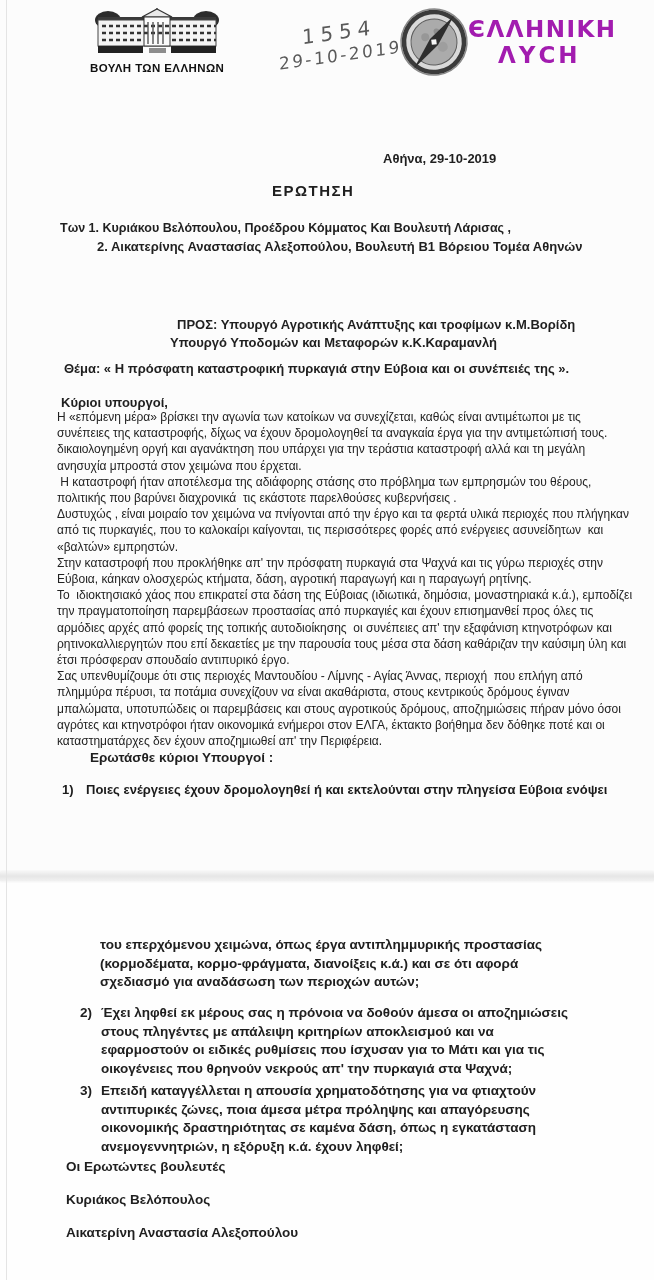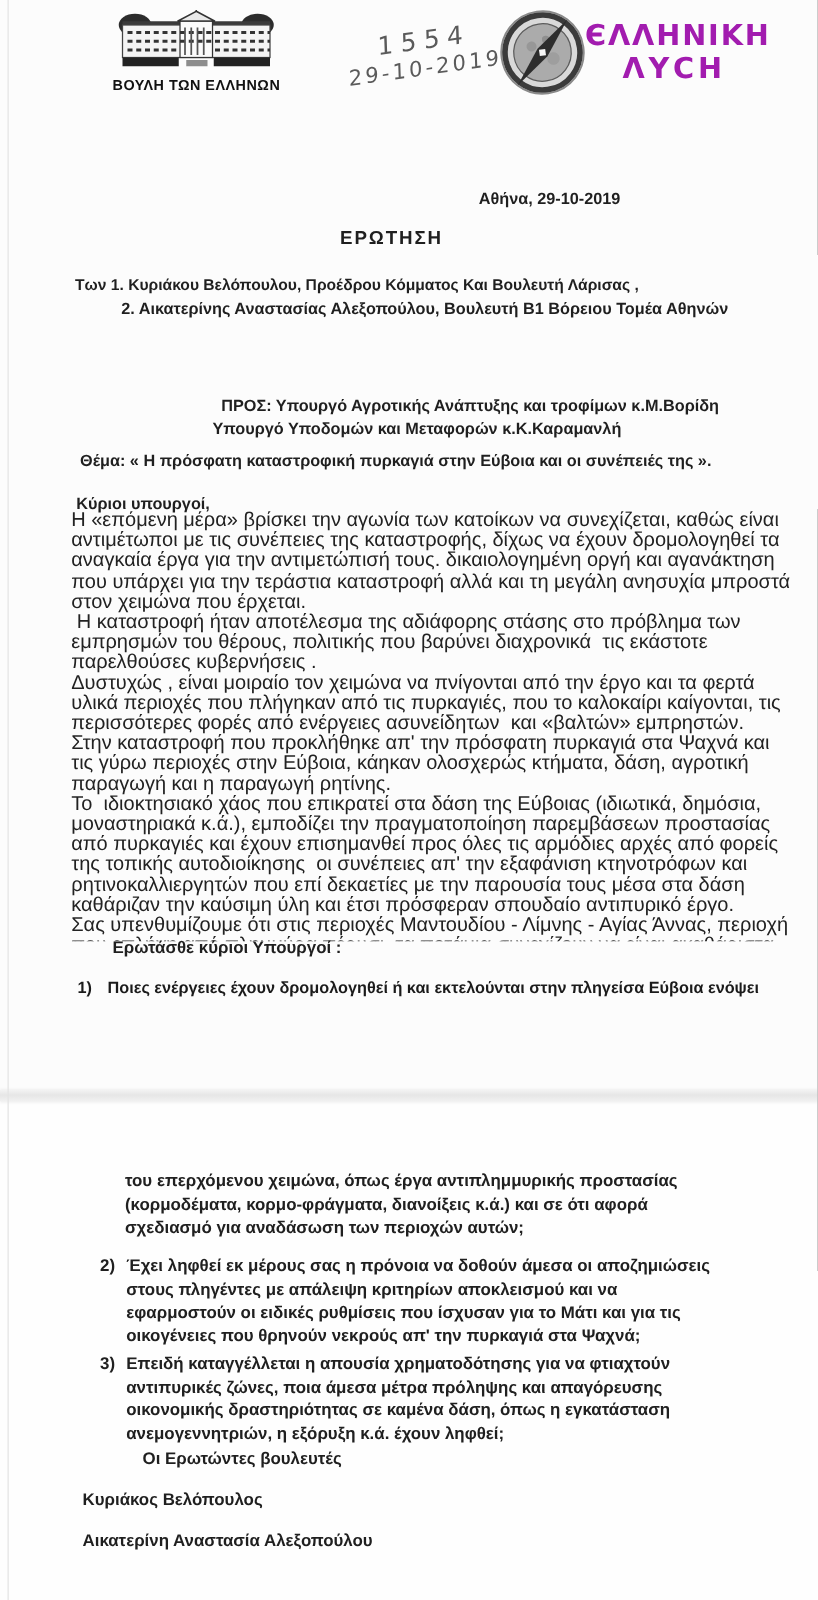--- a/index.html
+++ b/index.html
@@ -47,37 +47,37 @@
   .author2 { left:97px;  top:239px; font-weight:600; font-size:13px; }
 
   .recip1 { left:133px; top:317px; font-weight:bold; font-size:13px;padding-left:44px; }
   .recip2 { left:170px; top:335px; font-weight:bold; font-size:13px; }
 
   .subject { left:64px; top:361px; font-weight:bold; font-size:13px; }
   .salutation { left:61px; top:395px; font-weight:bold; font-size:13px; }
 
   .body-text {
     left:57px; top:409px; width:576px; height:344px; overflow:hidden;
-    font-size:16px; line-height:16.2px; color:#222;
+    font-size:12px; line-height:16.2px; color:#222;
   }
   .body-text p { margin:0; white-space:pre-wrap; }
 
   .q-intro { left:90px; top:750px; font-weight:bold; font-size:13.5px; }
 
   .q1-lead { left:62px; top:782px; width:575px; display:flex; font-weight:bold; font-size:13px; color:#1b1b1b; }
   .q-num { flex:0 0 24px; }
 
   
   .p2 { font-weight:bold; font-size:13.5px; line-height:18.5px; color:#202020; }
   .q1-cont { left:100px; top:936px; width:478px; }
   .q2 { left:80px; top:1004px; width:500px; display:flex; }
   .q3 { left:80px; top:1082px; width:502px; display:flex; }
   .q2 .q-num, .q3 .q-num { flex:0 0 21px; }
 
-  .sig-head  { left:66px; top:1159px; font-weight:bold; font-size:13.5px;margin-left:48px; }
+  .sig-head  { left:66px; top:1159px; font-weight:bold; font-size:13.5px; }
   .sig-name1 { left:66px; top:1192px; font-weight:bold; font-size:13.5px; }
   .sig-name2 { left:66px; top:1225px; font-weight:bold; font-size:13.5px; }
 </style>
 </head>
 <body>
 
 <div class="page">
 
   <div class="abs page-one-bg"></div>
   <div class="abs page-two-bg"></div>

